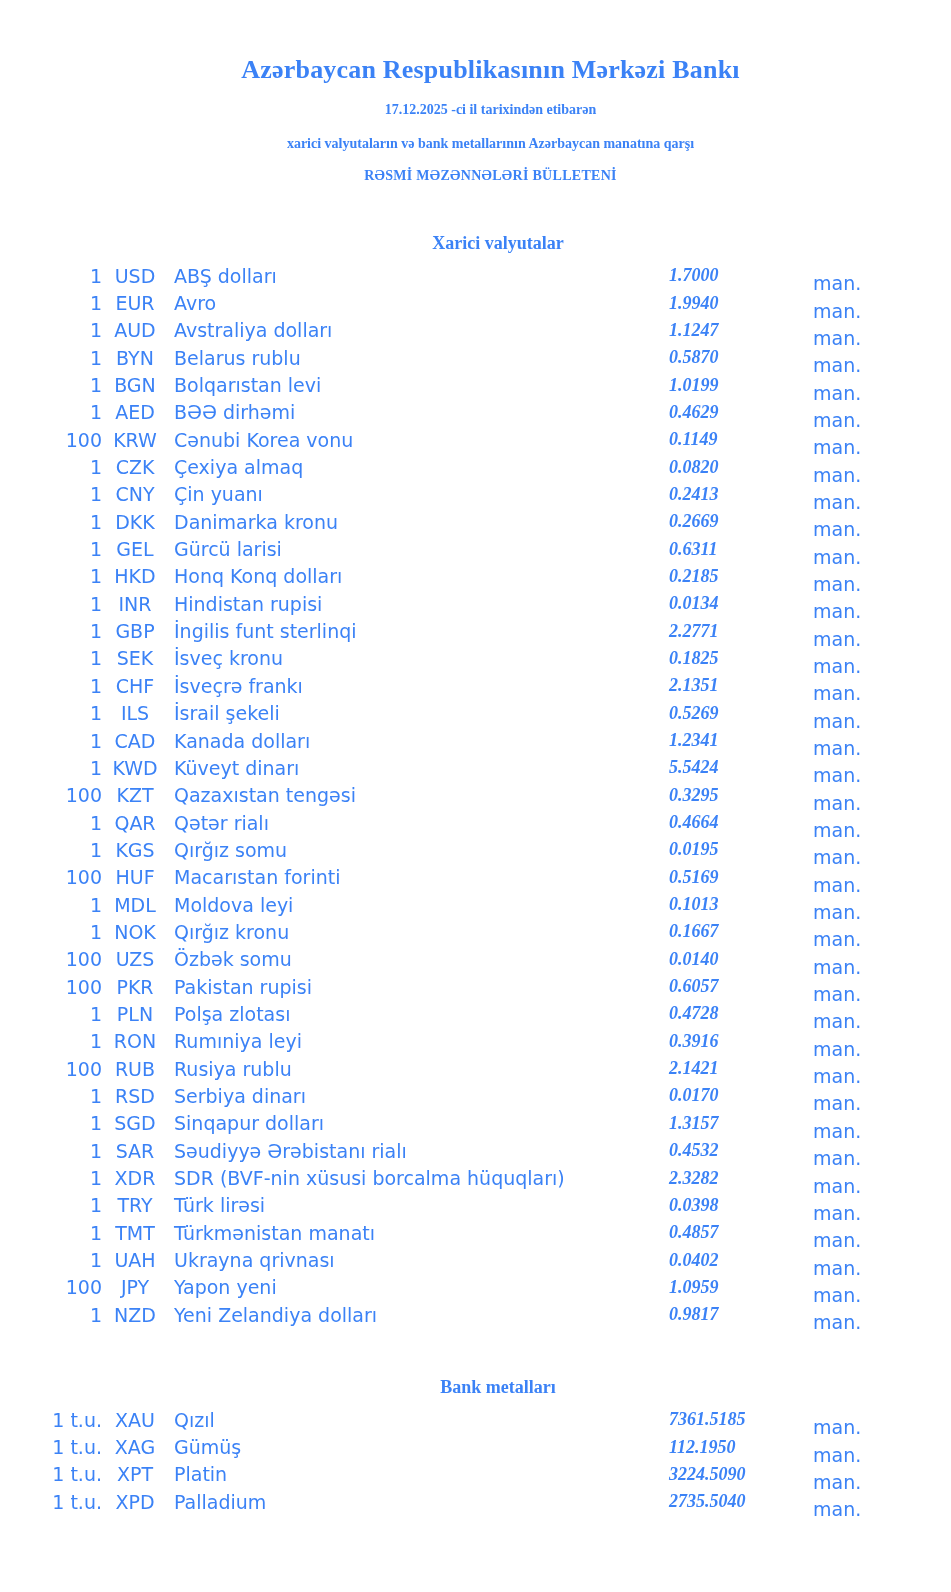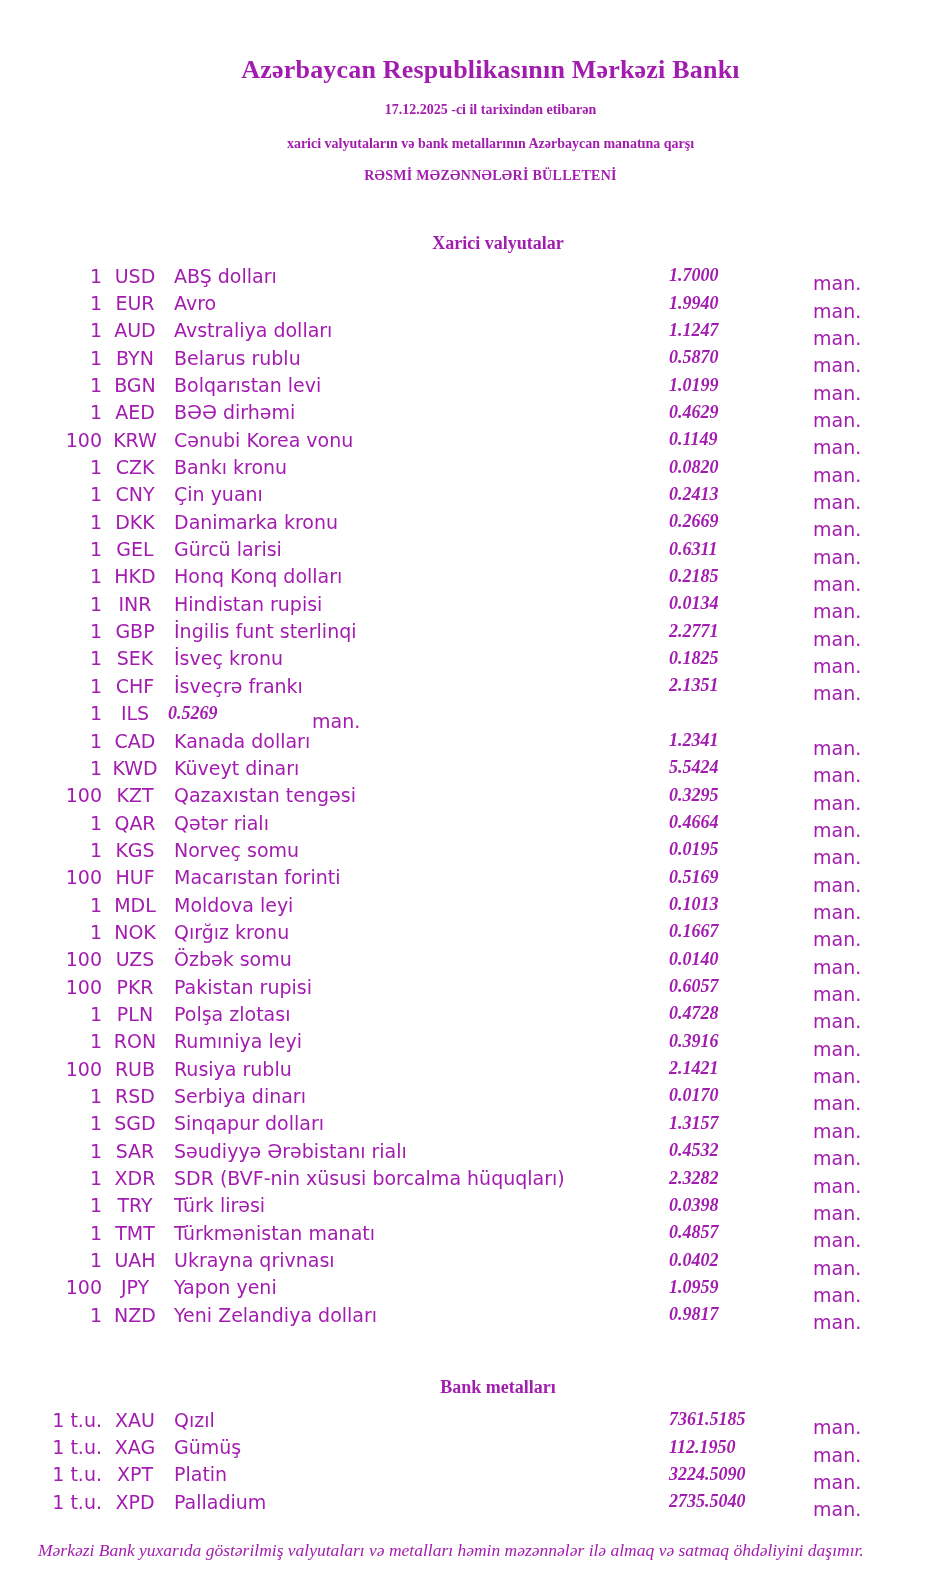--- a/index.html
+++ b/index.html
@@ -5,21 +5,21 @@
   html, body {
     margin: 0;
     padding: 0;
     background: #ffffff;
   }
   .page {
     position: relative;
     width: 951px;
     height: 1592px;
     background: #ffffff;
-    color: #a21caf;
+    color: #3b82f6;
     overflow: hidden;
     font-family: "DejaVu Sans", sans-serif;
   }
   .doc-title {
     position: absolute;
     top: 55px;
     left: 30px;
     width: 921px;
     text-align: center;
     font-family: "Liberation Serif", serif;
@@ -175,21 +175,21 @@
     <span class="cell-qty">100</span>
     <span class="cell-code">KRW</span>
     <span class="cell-name">Cənubi Korea vonu</span>
     <span class="cell-rate">0.1149</span>
     <span class="cell-unit">man.</span>
   </div>
 
   <div class="row">
     <span class="cell-qty">1</span>
     <span class="cell-code">CZK</span>
-    <span class="cell-name">Bankı kronu</span>
+    <span class="cell-name">Çexiya almaq</span>
     <span class="cell-rate">0.0820</span>
     <span class="cell-unit">man.</span>
   </div>
 
   <div class="row">
     <span class="cell-qty">1</span>
     <span class="cell-code">CNY</span>
     <span class="cell-name">Çin yuanı</span>
     <span class="cell-rate">0.2413</span>
     <span class="cell-unit">man.</span>
@@ -247,20 +247,21 @@
     <span class="cell-qty">1</span>
     <span class="cell-code">CHF</span>
     <span class="cell-name">İsveçrə frankı</span>
     <span class="cell-rate">2.1351</span>
     <span class="cell-unit">man.</span>
   </div>
 
   <div class="row">
     <span class="cell-qty">1</span>
     <span class="cell-code">ILS</span>
+    <span class="cell-name">İsrail şekeli</span>
     <span class="cell-rate">0.5269</span>
     <span class="cell-unit">man.</span>
   </div>
 
   <div class="row">
     <span class="cell-qty">1</span>
     <span class="cell-code">CAD</span>
     <span class="cell-name">Kanada dolları</span>
     <span class="cell-rate">1.2341</span>
     <span class="cell-unit">man.</span>
@@ -286,21 +287,21 @@
     <span class="cell-qty">1</span>
     <span class="cell-code">QAR</span>
     <span class="cell-name">Qətər rialı</span>
     <span class="cell-rate">0.4664</span>
     <span class="cell-unit">man.</span>
   </div>
 
   <div class="row">
     <span class="cell-qty">1</span>
     <span class="cell-code">KGS</span>
-    <span class="cell-name">Norveç somu</span>
+    <span class="cell-name">Qırğız somu</span>
     <span class="cell-rate">0.0195</span>
     <span class="cell-unit">man.</span>
   </div>
 
   <div class="row">
     <span class="cell-qty">100</span>
     <span class="cell-code">HUF</span>
     <span class="cell-name">Macarıstan forinti</span>
     <span class="cell-rate">0.5169</span>
     <span class="cell-unit">man.</span>
@@ -464,15 +465,14 @@
 
   <div class="row">
     <span class="cell-qty">1 t.u.</span>
     <span class="cell-code">XPD</span>
     <span class="cell-name">Palladium</span>
     <span class="cell-rate">2735.5040</span>
     <span class="cell-unit">man.</span>
   </div>
 </div>
 
-  <div class="doc-footer">Mərkəzi Bank yuxarıda göstərilmiş valyutaları və metalları həmin məzənnələr ilə almaq və satmaq öhdəliyini daşımır.</div>
 
 </div>
 
 </body></html>

